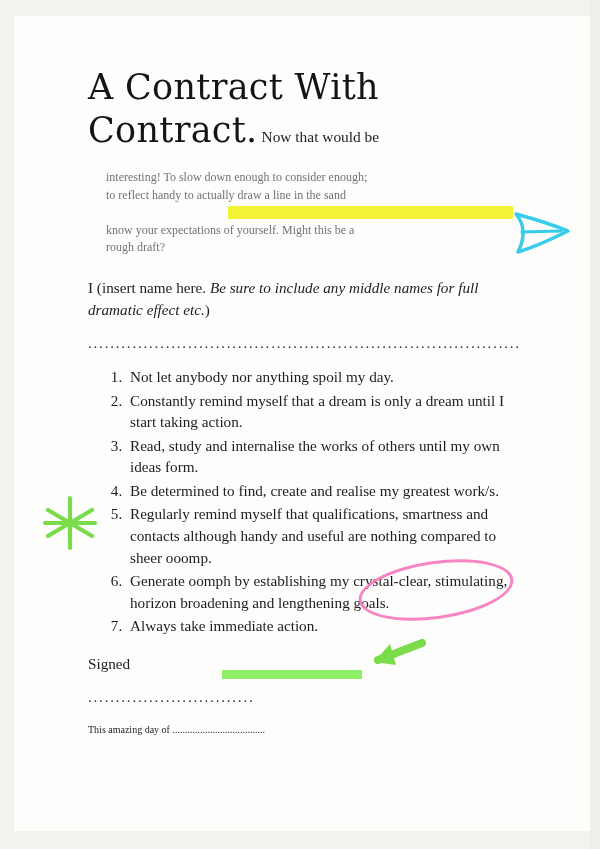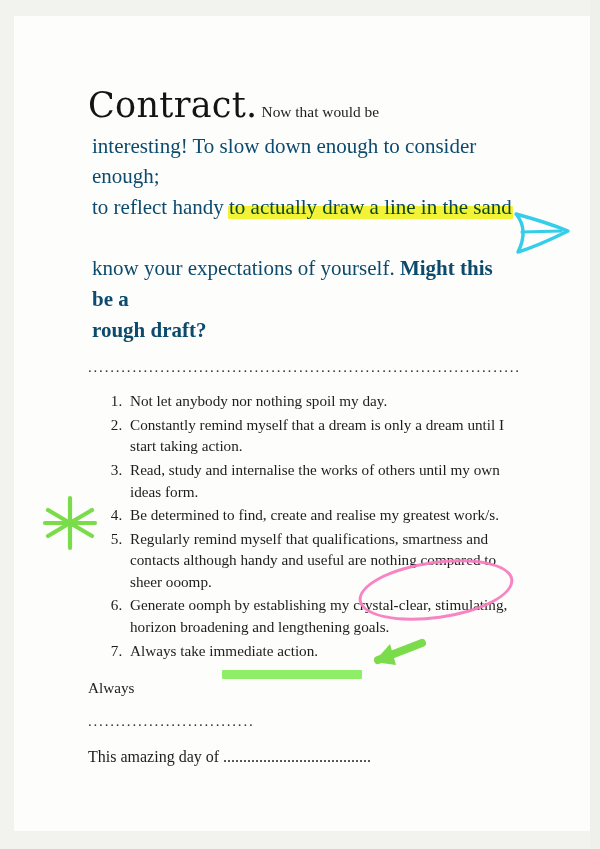--- a/index.html
+++ b/index.html
@@ -44,31 +44,31 @@
     line-height: 1.22;
     margin: 0;
     letter-spacing: 0.3px;
     color: #141414;
     display: inline;
   }
   .title-block { margin: 0 0 0 0; }
 
   .lede {
     font-family: "Liberation Serif", serif;
-    font-size: 21px;
+    font-size: 12px;
     line-height: 1.46;
-    margin: 4px;
-    color: #0c4a6e;
+    margin: 18px;
+    color: #737373;
   }
   .lede-inline-start {
     font-size: 15.4px;
     line-height: 1.46;
     margin-top: 31px;
   }
-  .strong { font-weight: bold; }
+  .strong { font-weight: normal; }
 
   .para {
     font-family: "Liberation Serif", serif;
     font-size: 15.2px;
     line-height: 1.45;
     margin: 20px 0 0 0;
   }
   .ital { font-style: italic; }
 
   .dots {
@@ -96,21 +96,21 @@
     font-size: 15.2px;
     margin: 18px 0 0 0;
   }
   .sig-dots {
     font-size: 15px;
     letter-spacing: 1.8px;
     margin: 16px 0 0 0;
     color: #333;
   }
   .final {
-    font-size: 16px;
+    font-size: 10px;
     margin: 18px 0 0 0;
   }
 
   .hl-yellow {
     position: absolute;
     background: #f2f20c;
     opacity: 0.82;
     mix-blend-mode: multiply;
     border-radius: 1px;
   }
@@ -137,48 +137,52 @@
 
 <div class="page">
   <div class="edge-top"></div>
   <div class="edge-bottom"></div>
   <div class="edge-left"></div>
   <div class="edge-right"></div>
 
   <div class="content">
 
     <div class="title-block">
+      <h1 class="title">A Contract With</h1>
       <br>
       <h1 class="title">Contract.</h1>
       <span class="lede-inline-start">Now that  would be</span>
     </div>
 
     <p class="lede">
       <span>interesting! To slow down enough to consider enough;</span><br>
       <span>to reflect handy to </span><span>actually draw a line in the sand</span><br>
       <br>
       <span>know your expectations of yourself. </span><span class="strong">Might this be a</span><br>
       <span class="strong">rough draft?</span>
     </p>
 
+    <p class="para">
+      <span>I (insert name here. </span><span class="ital">Be sure to include any middle names for full dramatic effect etc.</span><span>)</span>
+    </p>
 
     <p class="dots">...................................................................................</p>
 
 
     <ol class="clauses">
-      <li>Not let anybody nor nothing spoil my day.</li>
+      <li>Not let anybody nor anything spoil my day.</li>
       <li>Constantly remind myself that a dream is only a dream until I start taking action.</li>
       <li>Read, study and internalise the works of others until my own ideas form.</li>
       <li>Be determined to find, create and realise my greatest work/s.</li>
       <li>Regularly remind myself that qualifications, smartness and contacts although handy and useful are nothing compared to sheer ooomp.</li>
       <li>Generate oomph by establishing my crystal-clear, stimulating, horizon broadening and lengthening goals.</li>
       <li>Always take immediate action.</li>
     </ol>
 
-    <p class="signed">Always</p>
+    <p class="signed">Signed</p>
     <p class="sig-dots">..............................</p>
     <p class="final">This amazing day of .....................................</p>
   </div>
 
   <div class="hl-yellow" style="left:228px; top:206px; width:285px; height:13px;"></div>
 
   <svg class="cyan-arrow" style="left:508px; top:200px;" width="70" height="62" viewBox="0 0 70 62">
     <path d="M8 14 C 30 20, 48 26, 60 31 C 46 38, 30 46, 10 52 C 16 40, 18 26, 8 14 Z" fill="none" stroke="#35cdea" stroke-width="3.4" stroke-linejoin="round" stroke-linecap="round"></path>
     <path d="M14 32 L 53 31" fill="none" stroke="#35cdea" stroke-width="3.2" stroke-linecap="round"></path>
   </svg>

